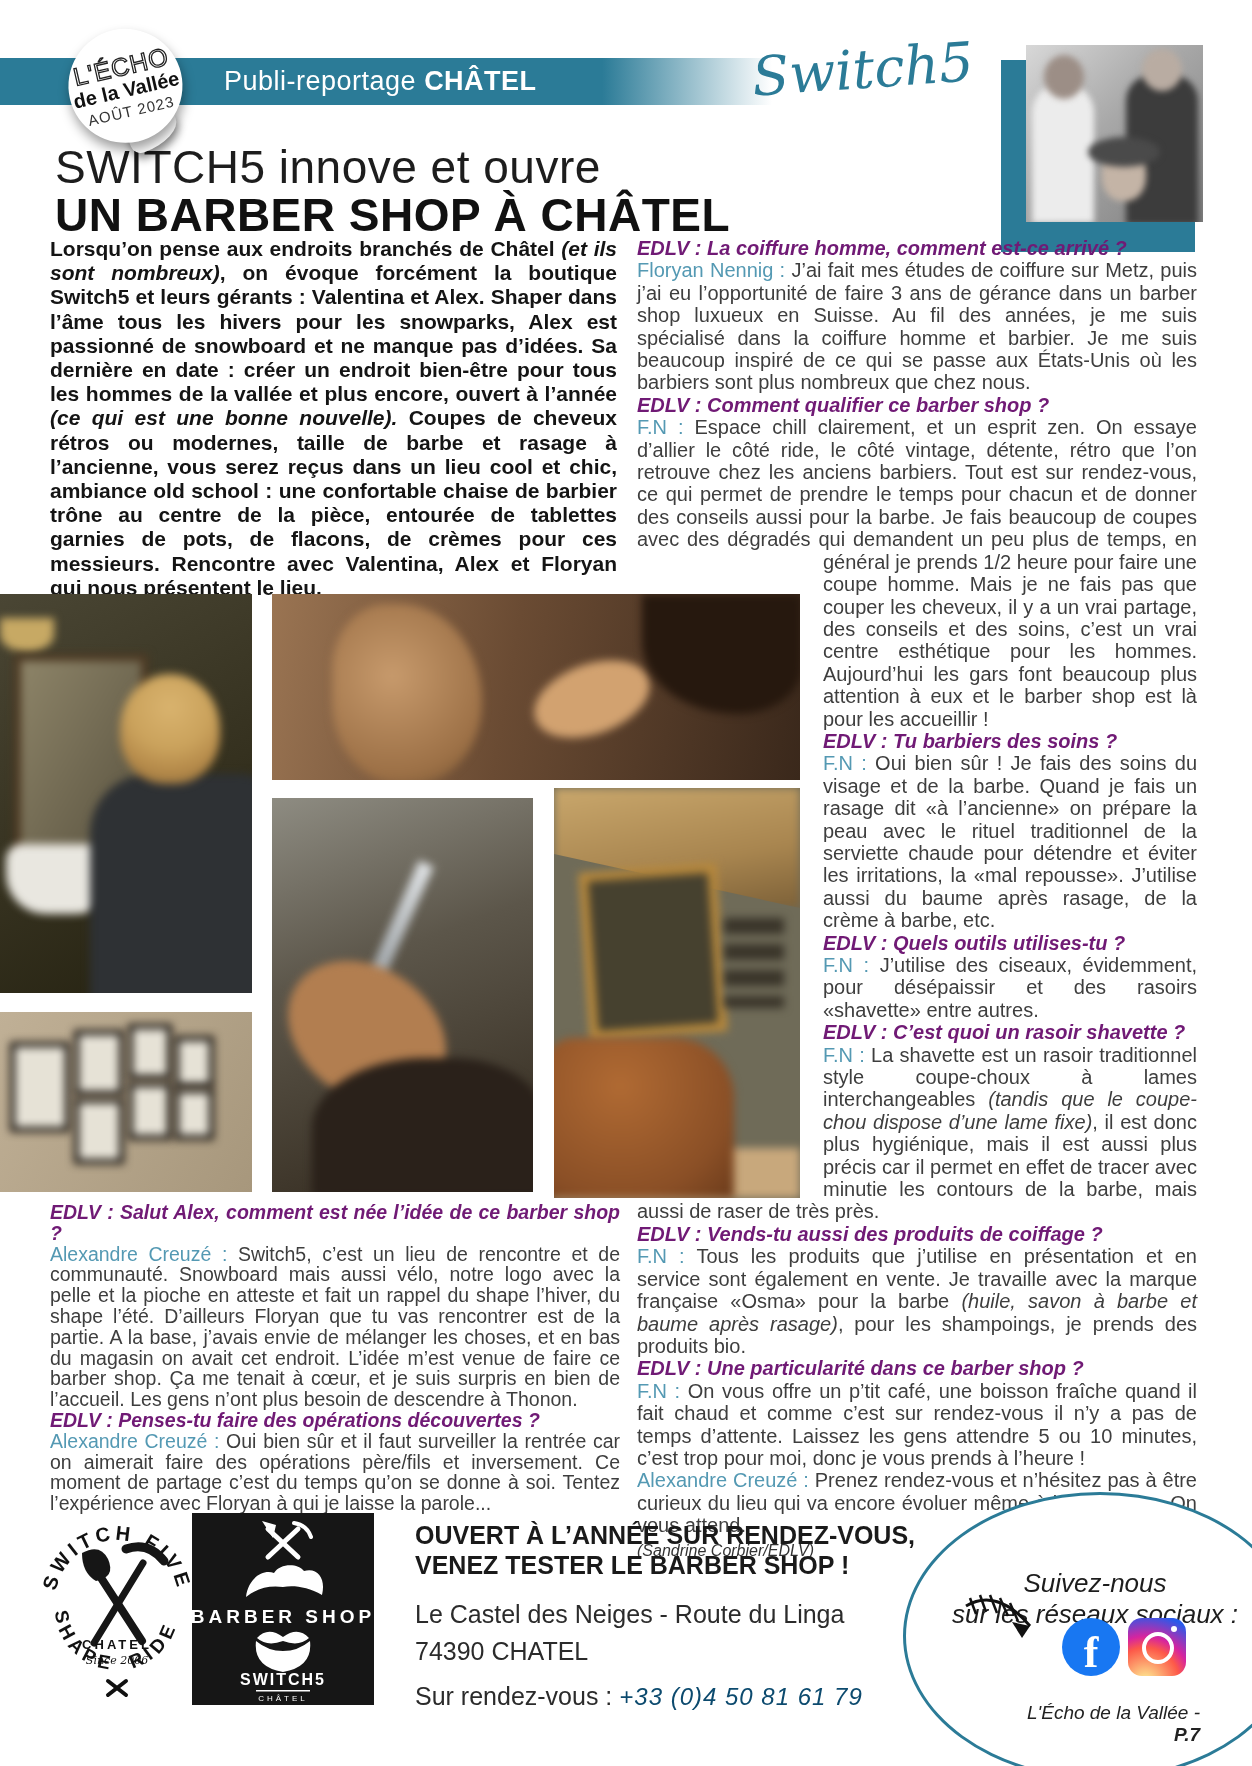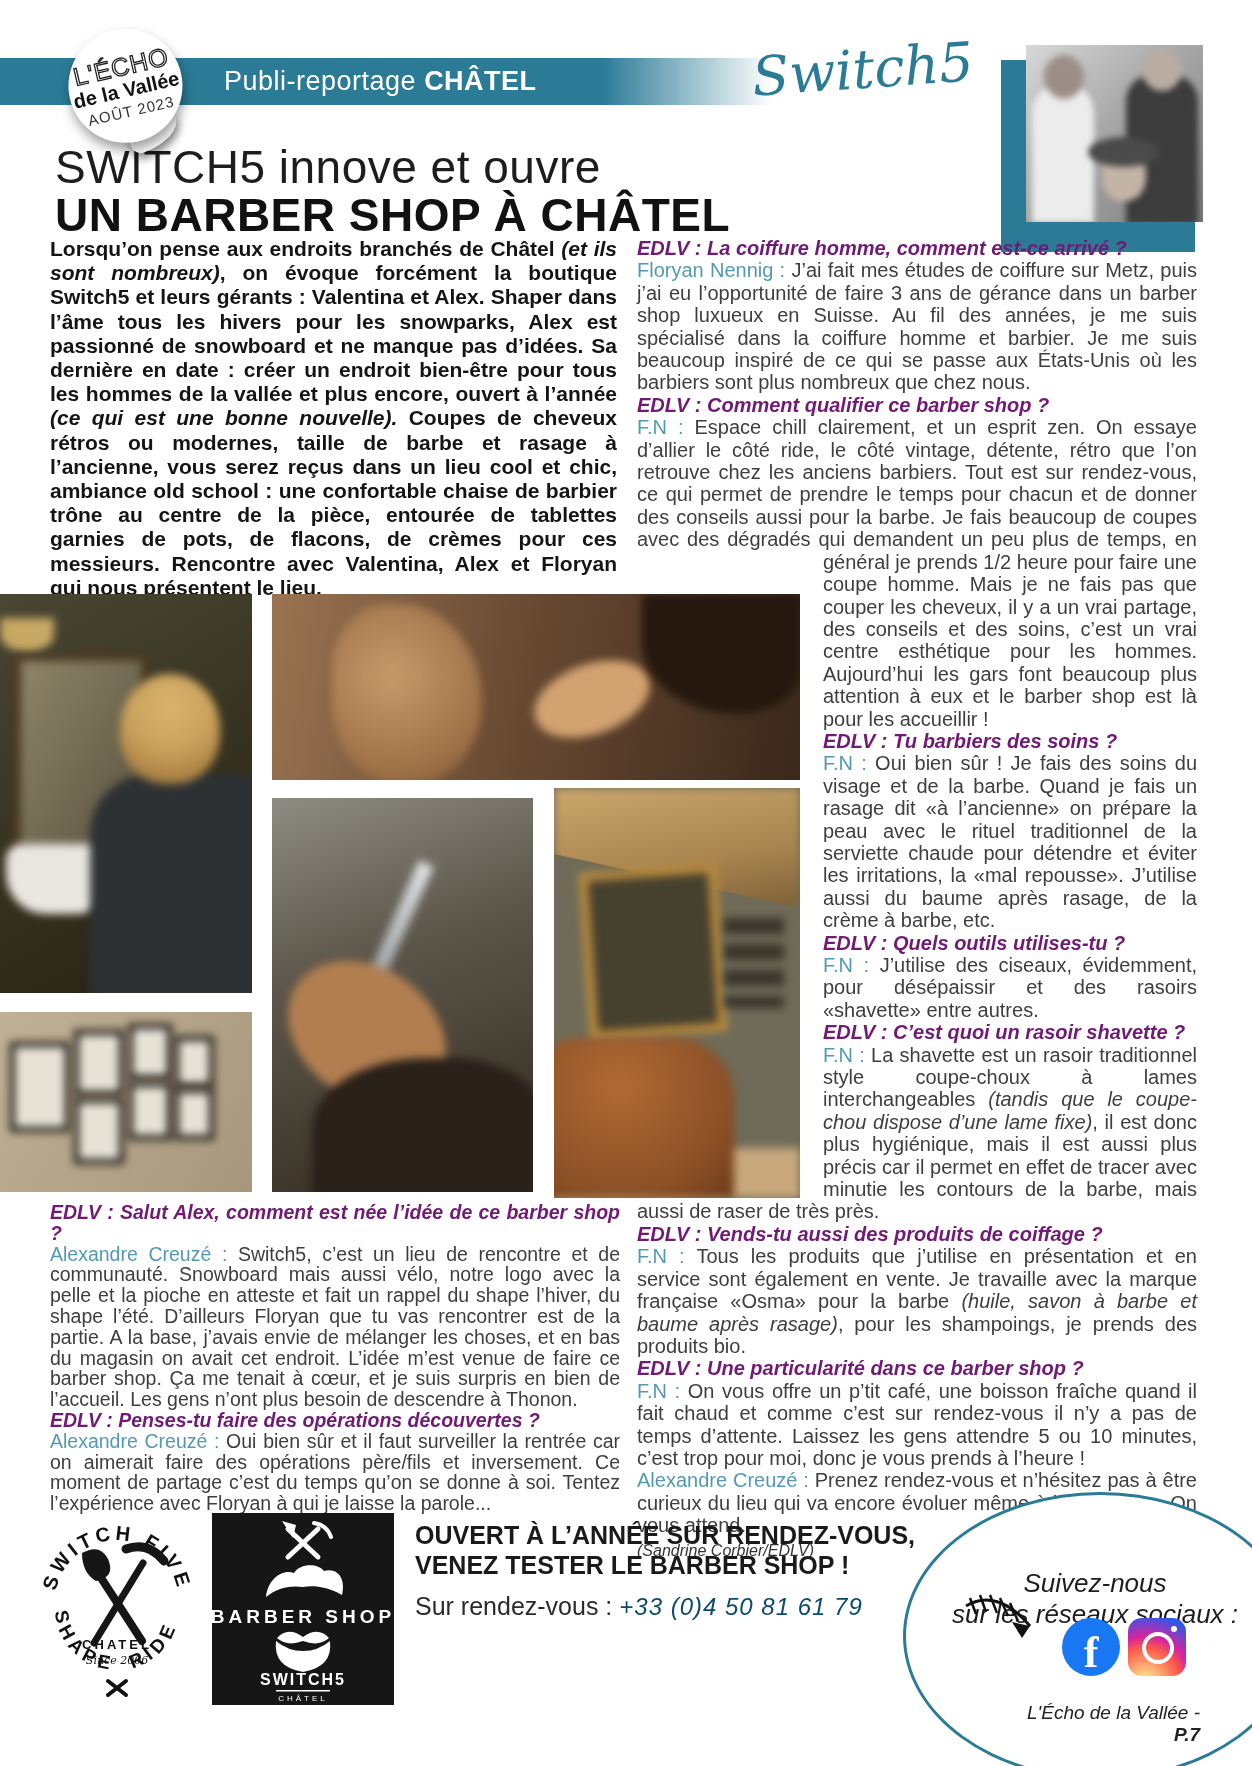--- a/index.html
+++ b/index.html
@@ -84,21 +84,21 @@
   .d-mirror{left:30px;top:80px;width:120px;height:150px;transform:rotate(-4deg);
             background:#46412f;border:9px solid #b8893c;}
   .d-frames{left:170px;top:130px;width:60px;height:90px;
             background:repeating-linear-gradient(#3a352a 0 16px,#6f6b58 16px 26px);}
   .d-couch{left:-10px;top:250px;width:190px;height:160px;border-radius:30px 60px 0 0;
            background:radial-gradient(circle at 40% 30%,#b06a33,#8a4f26 70%,#6b3b1b 100%);}
   .d-floor{left:0;top:360px;width:246px;height:50px;background:#c8a87c;}
 
   
   .sf-logo{left:42px;top:1503px;}
-  .barber-logo{left:212px;top:1513px;}
+  .barber-logo{left:192px;top:1513px;}
   .contact{left:415px;top:1520px;color:#1a1a1a;}
   .contact .b1{font-size:25px;font-weight:700;line-height:30px;}
   .contact .addr{font-size:25px;font-weight:400;margin-top:16px;line-height:37px;color:#2b2b2b;}
   .contact .phone-row{margin-top:12px;font-size:25px;color:#2b2b2b;}
   .contact .phone{font-size:24px;letter-spacing:1px;color:#0c4a6e;font-style:italic;}
   .oval{left:903px;top:1492px;width:388px;height:282px;border:3px solid #2b7b97;border-radius:50%;
         background:#fff;}
   .social-txt{left:940px;top:1568px;width:310px;text-align:center;font-style:italic;
               font-size:26px;color:#1d1d1d;line-height:31px;}
   .fb-icon{left:1062px;top:1618px;width:58px;height:58px;border-radius:50%;background:#1877f2;
@@ -251,20 +251,24 @@
       </g>
       <text x="91" y="172" text-anchor="middle" font-family="Liberation Sans,sans-serif" font-size="16" font-weight="700" letter-spacing="2" fill="#fff">SWITCH5</text>
       <rect x="64" y="177" width="54" height="1.5" fill="#fff"></rect>
       <text x="91" y="188" text-anchor="middle" font-family="Liberation Sans,sans-serif" font-size="8" letter-spacing="3" fill="#fff">CHÂTEL</text>
     </svg>
   </div>
 
   <div class="abs contact">
     <div class="b1">OUVERT À L’ANNÉE SUR RENDEZ-VOUS,</div>
     <div class="b1">VENEZ TESTER LE BARBER SHOP !</div>
+    <div class="addr">
+      <div>Le Castel des Neiges - Route du Linga</div>
+      <div>74390 CHATEL</div>
+    </div>
     <div class="phone-row">
       <span>Sur rendez-vous : </span><span class="phone">+33 (0)4 50 81 61 79</span>
     </div>
   </div>
 
   <div class="abs oval"></div>
   <div class="abs social-txt">
     <div>Suivez-nous</div>
     <div>sur les réseaux sociaux :</div>
   </div>

